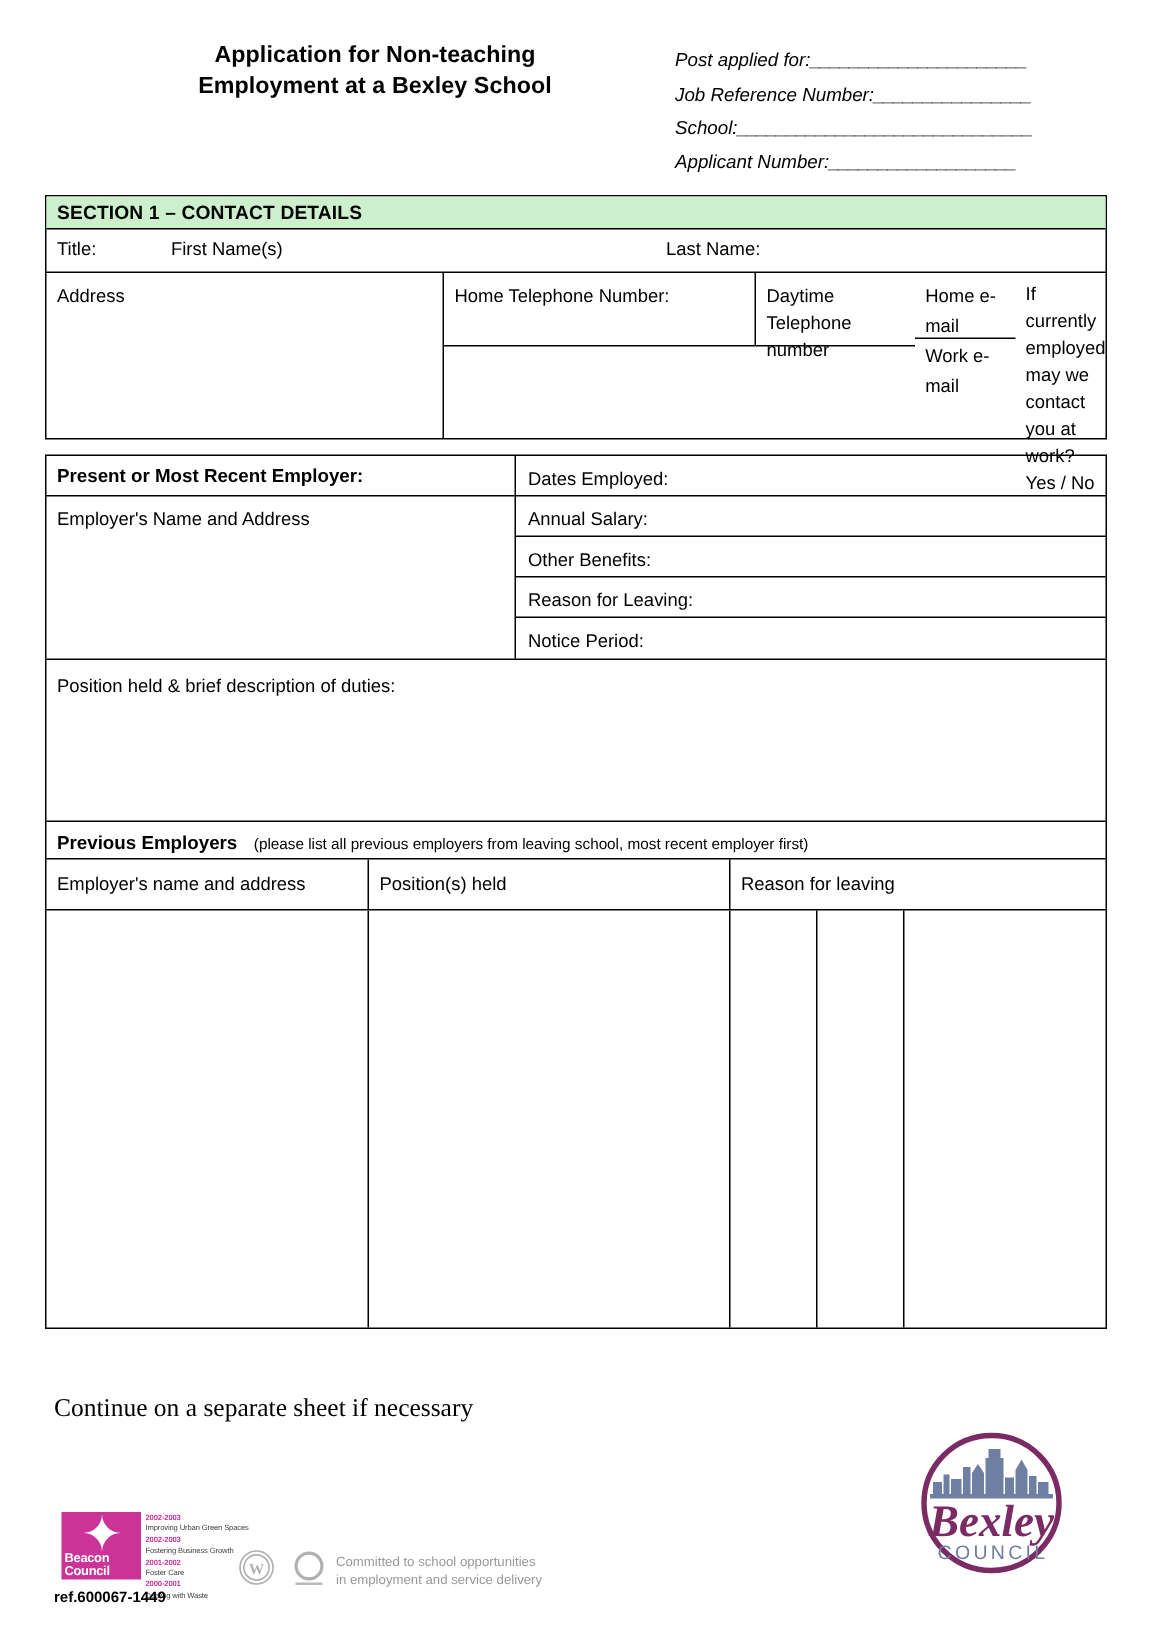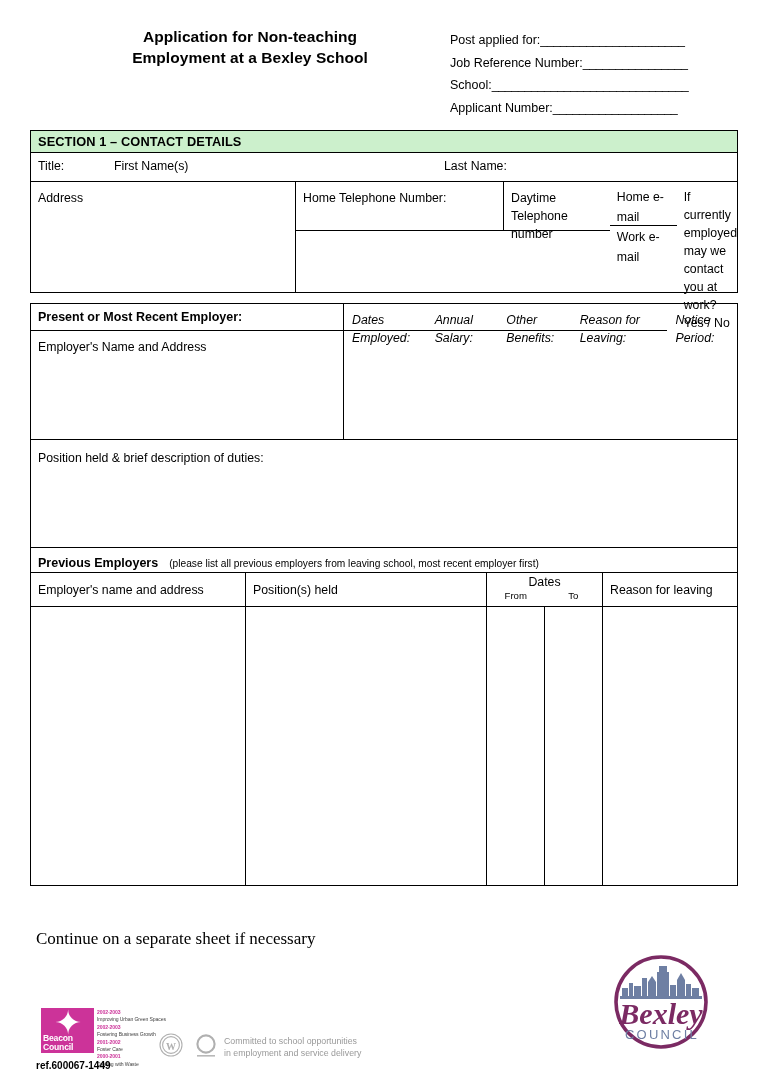--- a/index.html
+++ b/index.html
@@ -44,20 +44,21 @@
     line-height: 21px;
     letter-spacing: 0.05px;
   }
   .doc-title .line2 { display: block; }
 
   .header-fields {
     position: absolute;
     left: 450px;
     top: 3px;
     width: 300px;
+    font-style: italic;
   }
   .hfield {
     font-size: 12.5px;
     line-height: 22.5px;
     white-space: nowrap;
     color: #000;
   }
   .hfield .fill {
     letter-spacing: -0.4px;
     font-size: 12.5px;
@@ -169,22 +170,21 @@
     line-height: 15px;
   }
   .s2-left-body {
     height: 108px;
     box-sizing: border-box;
     padding: 6px 0 0 7px;
   }
   .s2-right {
     flex: 1;
     display: flex;
-    flex-direction: row;
-    font-style: italic;
+    flex-direction: column;
   }
   .s2-rrow {
     height: 27px;
     box-sizing: border-box;
     border-bottom: 1.1px solid #000;
     padding: 6px 0 0 8px;
   }
   .s2-rrow.first { border-bottom: 1.6px solid #000; }
   .s2-rrow.last { border-bottom: none; height: 27px; }
 
@@ -449,27 +449,20 @@
       <span class="bold">Previous Employers</span><span class="note">(please list all previous employers from leaving school, most recent employer first)</span>
     </div>
 
     <div class="prev-table">
       <div class="prev-head-row">
         <div class="c-emp head-pad">
           <span class="cell-text">Employer's name and address</span>
         </div>
         <div class="c-pos head-pad">
           <span class="cell-text">Position(s) held</span>
-        </div>
-        <div class="c-dates-group">
-          <div class="dates-label">Dates</div>
-          <div class="dates-sub">
-            <div class="sub left-sub">From</div>
-            <div class="sub">To</div>
-          </div>
         </div>
         <div class="c-reason head-pad">
           <span class="cell-text">Reason for leaving</span>
         </div>
       </div>
       <div class="prev-body-row">
         <div class="c-emp"></div>
         <div class="c-pos"></div>
         <div class="c-from"></div>
         <div class="c-to"></div>

